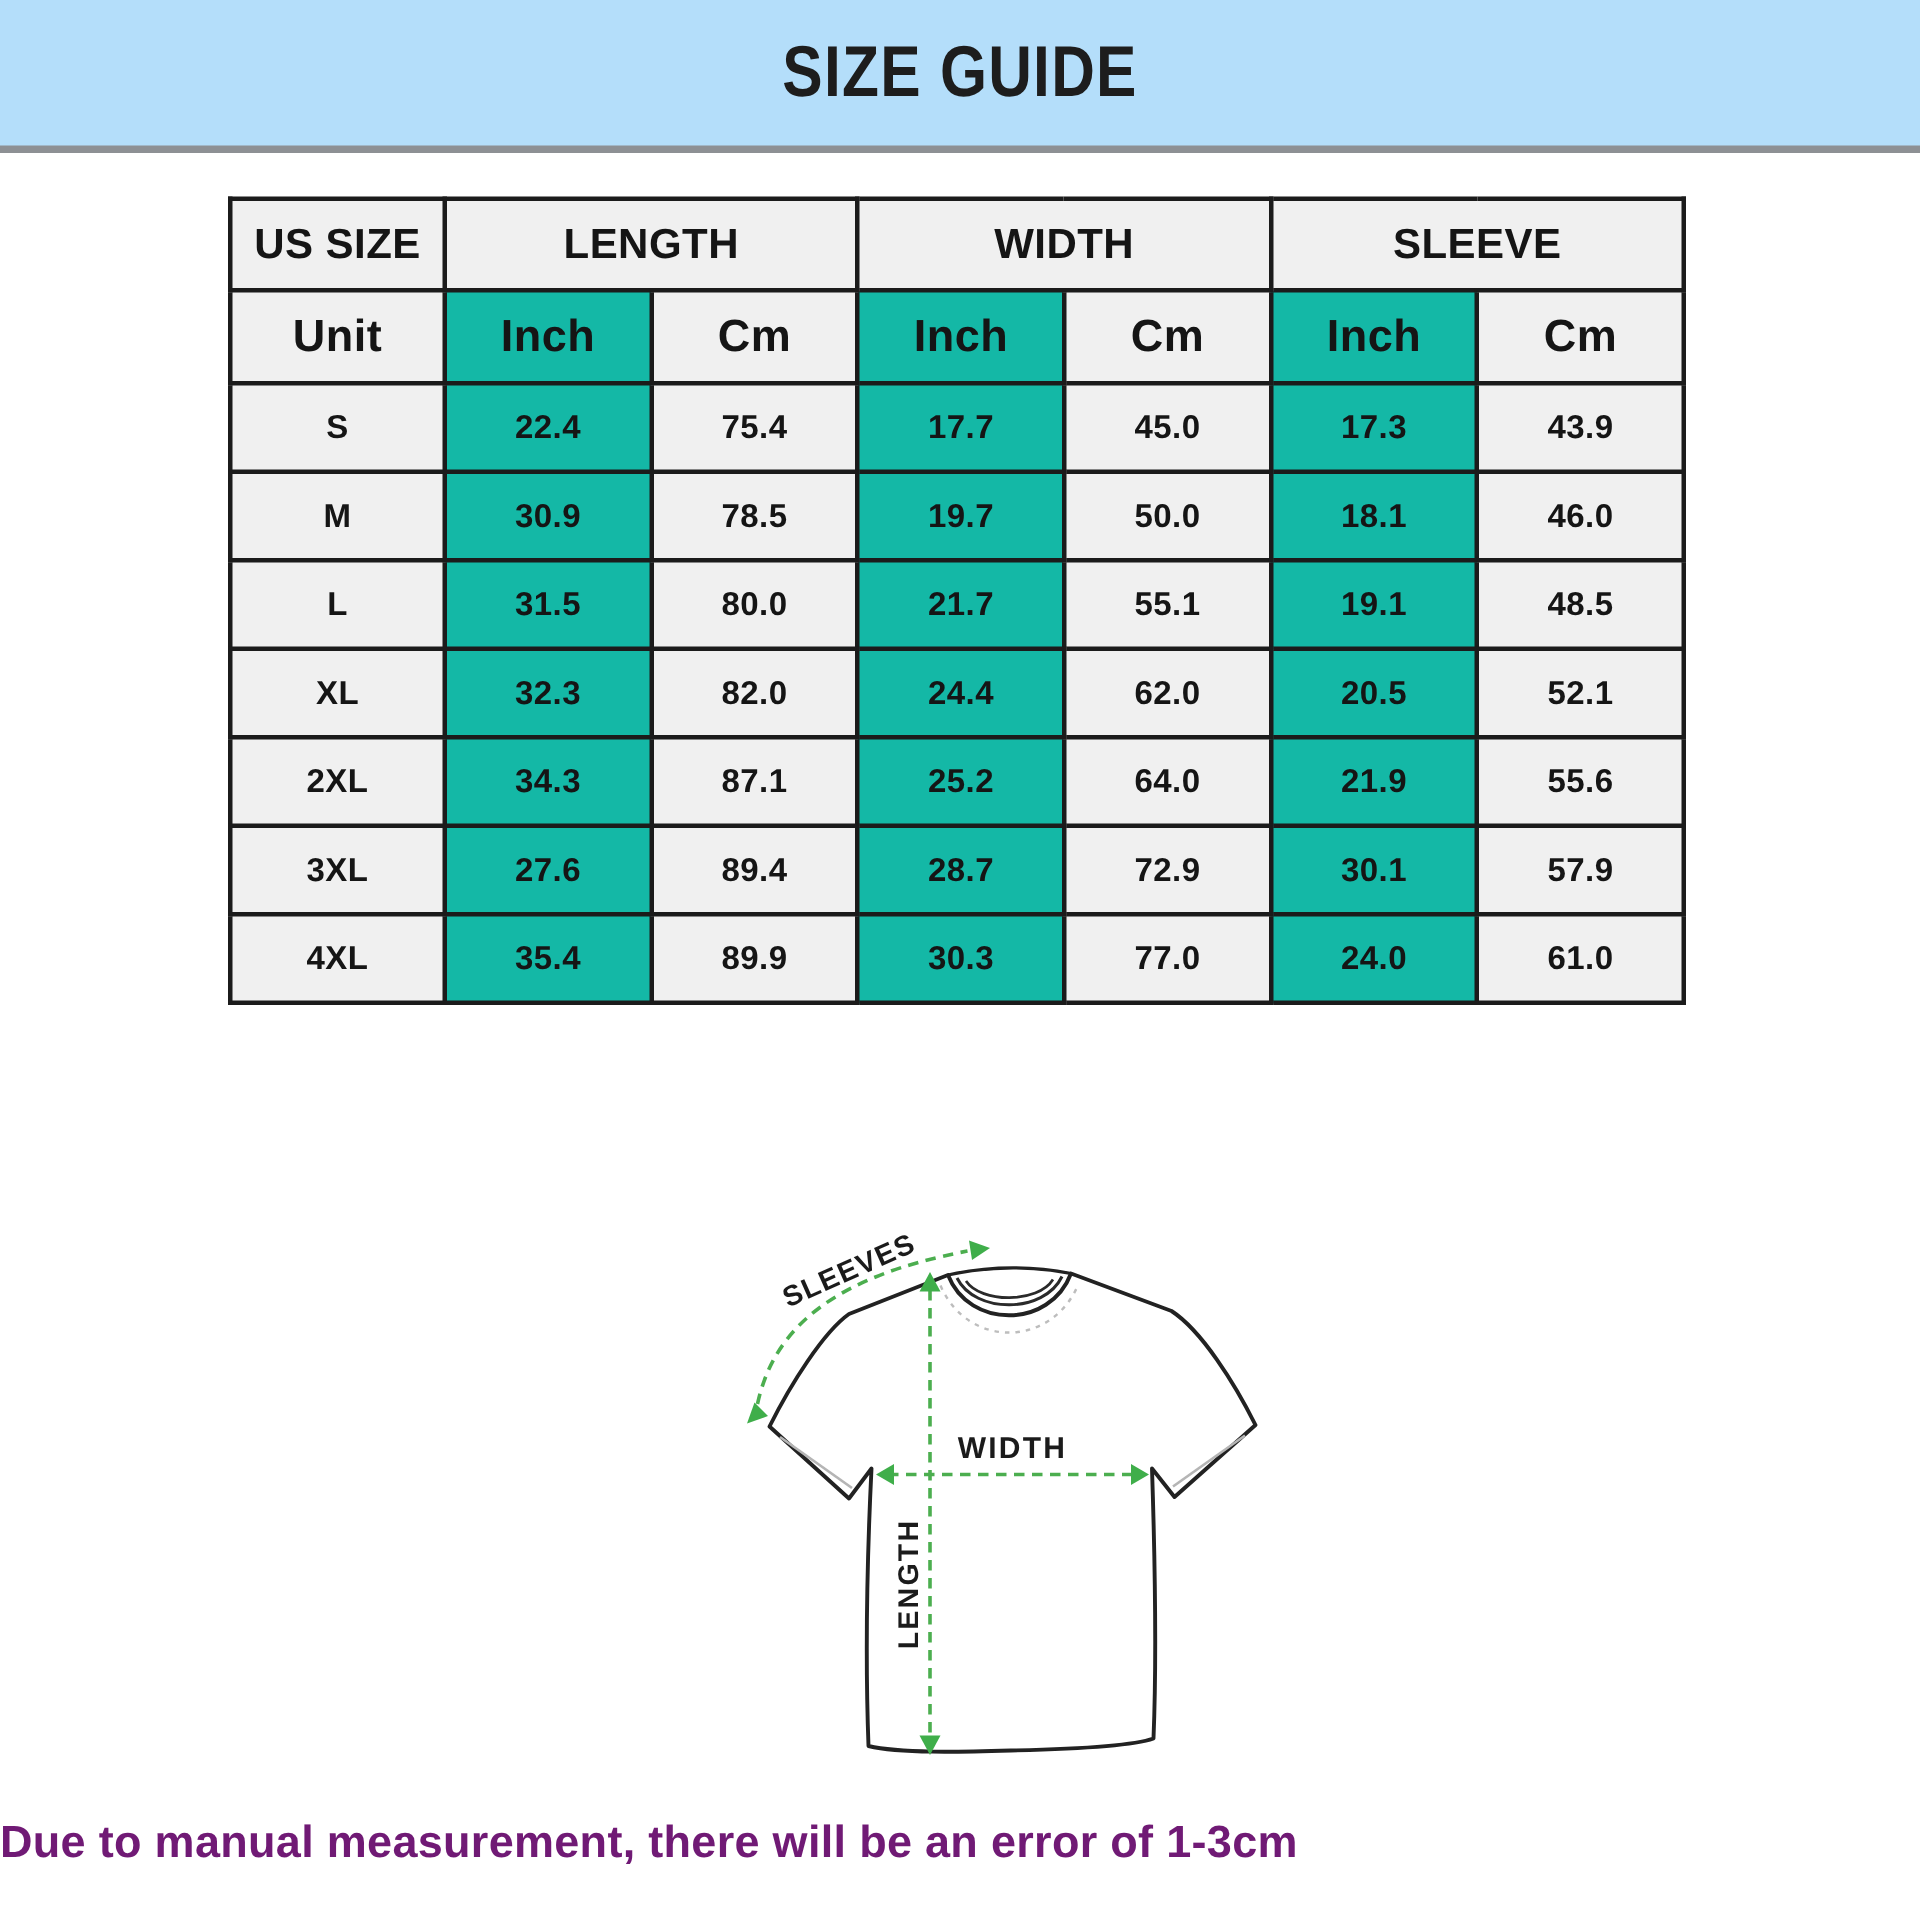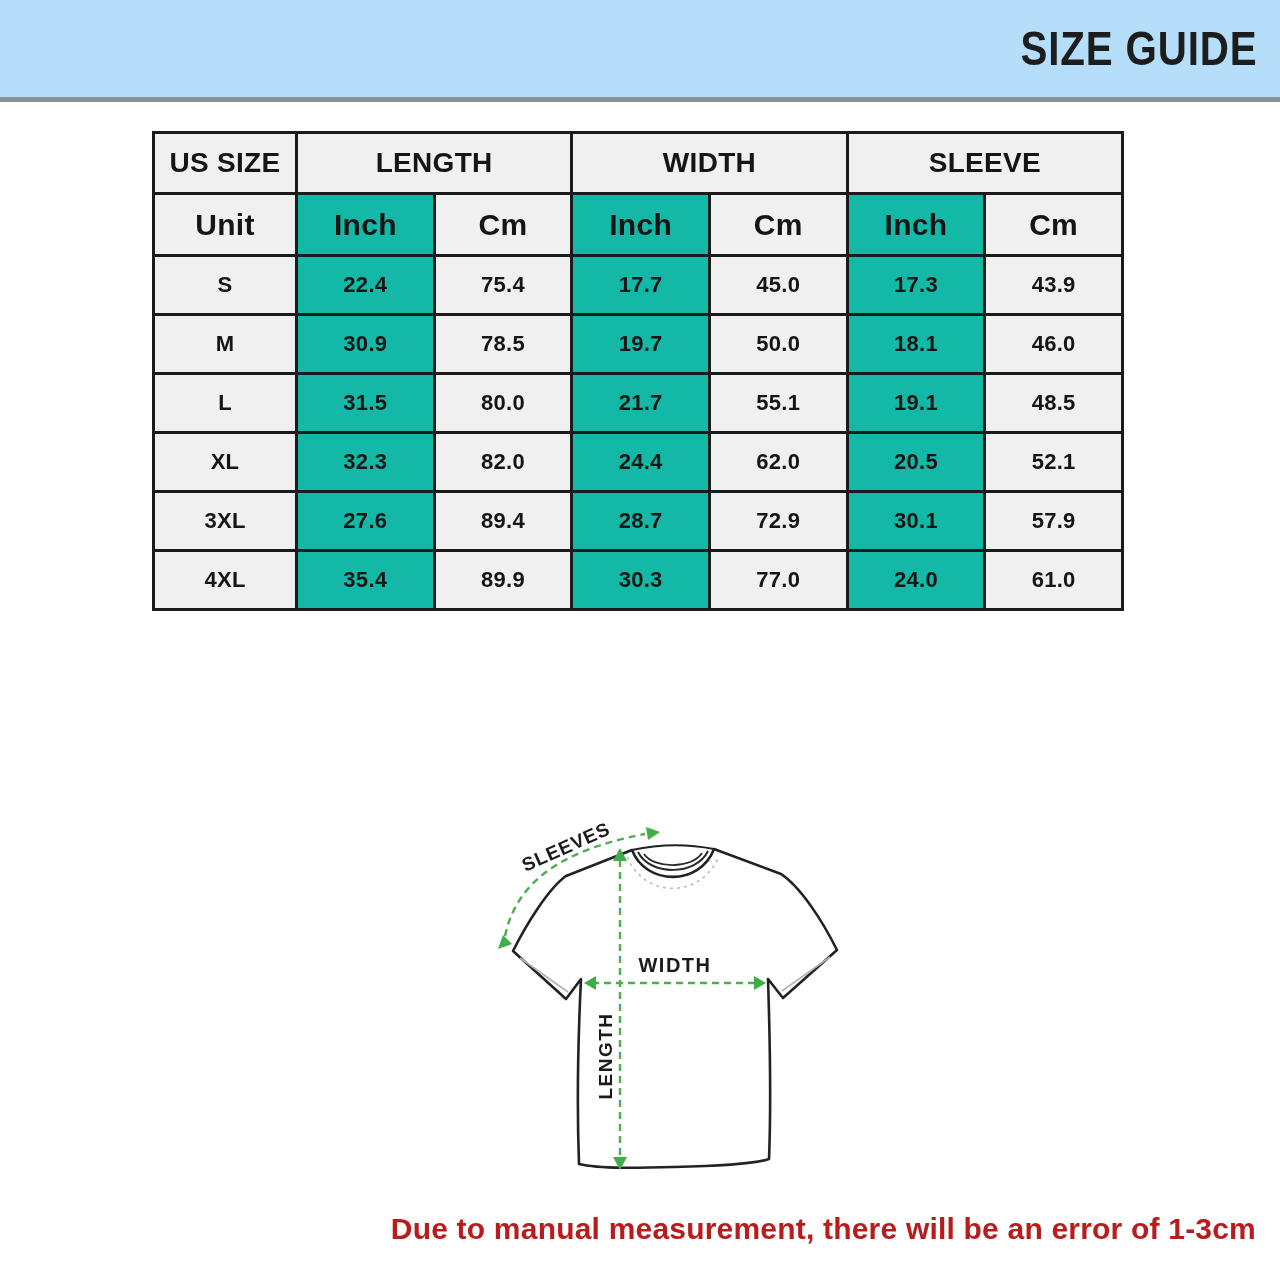--- a/index.html
+++ b/index.html
@@ -4,21 +4,21 @@
 <style>
   html,body{margin:0;padding:0;}
   body{
     width:1280px;height:1280px;position:relative;overflow:hidden;
     background:#ffffff;font-family:"Liberation Sans",sans-serif;
   }
   
   .title-bar{
     position:absolute;left:0;top:0;width:1280px;height:97px;
     background:#b4defa;border-bottom:5px solid #8d9094;
-    display:flex;align-items:center;justify-content:flex-end;
+    display:flex;align-items:center;justify-content:center;
   }
   .title-bar h1{
     margin:0;font-size:48px;font-weight:800;color:#1d1d1d;
     letter-spacing:1px;transform:scaleX(0.84);white-space:nowrap;
   }
   
   .table-wrap{position:absolute;left:152px;top:131px;width:972px;}
   table.size-table{
     border-collapse:collapse;table-layout:fixed;width:100%;
   }
@@ -33,22 +33,22 @@
   .size-table tbody tr{height:59px;}
   .c-gray{background:#f0f0f0;}
   .c-white{background:#14b8a6;}
   
   .shirt-svg{position:absolute;left:440px;top:800px;}
   .shirt-svg text{
     font-family:"Liberation Sans",sans-serif;font-weight:700;fill:#1b1b1b;
   }
   
   .disclaimer{
-    position:absolute;left:0;top:1212px;width:1256px;text-align:right;
-    font-size:30px;font-weight:700;color:#b91c1c;letter-spacing:.2px;
+    position:absolute;left:0;top:1212px;width:1256px;text-align:left;
+    font-size:30px;font-weight:700;color:#701a75;letter-spacing:.2px;
   }
 </style>
 </head>
 <body>
 
 <div class="page">
 
   <header class="title-bar">
     <h1>SIZE GUIDE</h1>
   </header>
@@ -112,20 +112,29 @@
           <tr>
             <td class="c-gray">XL</td>
             <td class="c-white">32.3</td>
             <td class="c-gray">82.0</td>
             <td class="c-white">24.4</td>
             <td class="c-gray">62.0</td>
             <td class="c-white">20.5</td>
             <td class="c-gray">52.1</td>
           </tr>
           <tr>
+            <td class="c-gray">2XL</td>
+            <td class="c-white">34.3</td>
+            <td class="c-gray">87.1</td>
+            <td class="c-white">25.2</td>
+            <td class="c-gray">64.0</td>
+            <td class="c-white">21.9</td>
+            <td class="c-gray">55.6</td>
+          </tr>
+          <tr>
             <td class="c-gray">3XL</td>
             <td class="c-white">27.6</td>
             <td class="c-gray">89.4</td>
             <td class="c-white">28.7</td>
             <td class="c-gray">72.9</td>
             <td class="c-white">30.1</td>
             <td class="c-gray">57.9</td>
           </tr>
           <tr>
             <td class="c-gray">4XL</td>

